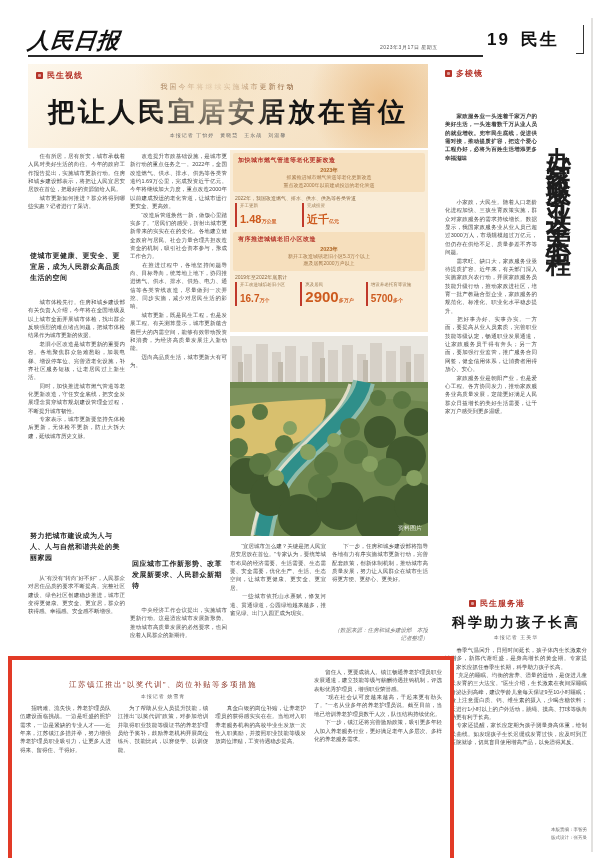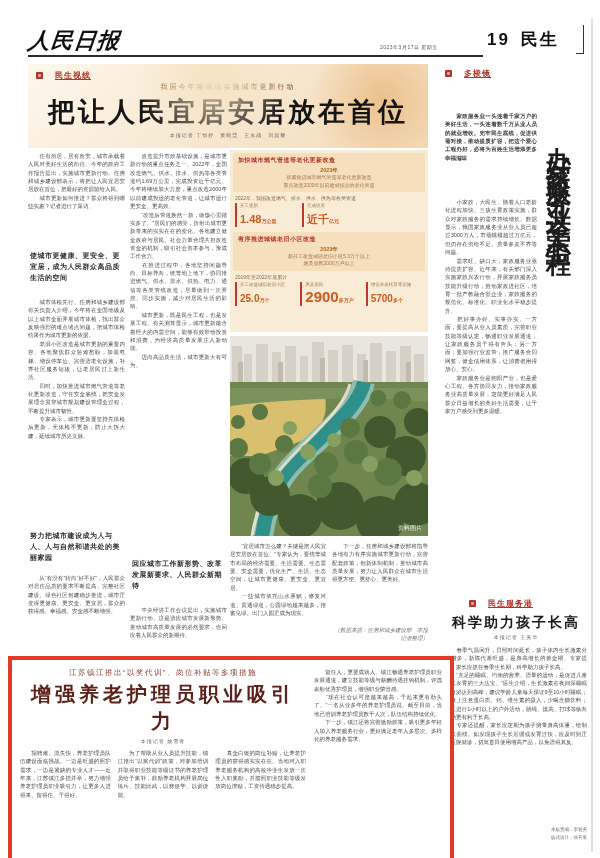--- a/index.html
+++ b/index.html
@@ -7,21 +7,21 @@
         font-family:"Liberation Sans","DejaVu Sans",sans-serif;color:#333;}
   .abs{position:absolute;}
   
   .logo{font-family:"DejaVu Serif",serif;font-style:italic;font-weight:bold;font-size:22px;
         color:#111;transform:skewX(-6deg);letter-spacing:1px;}
   .mast-rule{height:2px;background:#2b2b2b;}
   .mast-date{font-size:5px;color:#555;letter-spacing:.5px;}
   .pageno{font-size:17px;font-weight:bold;color:#111;letter-spacing:2px;}
   .corner{width:7px;height:28px;border-right:1.5px solid #333;border-bottom:1.5px solid #333;}
   
-  .seclabel{font-size:8px;font-weight:bold;color:#b5342a;letter-spacing:1px;display:flex;align-items:center;gap:12px;text-decoration:underline;}
+  .seclabel{font-size:8px;font-weight:bold;color:#b5342a;letter-spacing:1px;display:flex;align-items:center;gap:4px;}
   .sq{display:inline-block;width:7px;height:7px;background:#b5342a;border-radius:1px;position:relative;}
   .sq::after{content:"";position:absolute;inset:2px;background:#fff;border-radius:1px;opacity:.55;}
   
   .banner{background:linear-gradient(135deg,#fdf7ec 0%,#f8e9d2 45%,#f3dcba 100%);overflow:hidden;}
   .banner::before{content:"";position:absolute;right:-30px;top:-40px;width:150px;height:150px;border-radius:50%;
         background:radial-gradient(circle,#ecc08b 0%,rgba(236,192,139,0) 70%);}
   .banner::after{content:"";position:absolute;left:90px;top:-50px;width:190px;height:120px;border-radius:50%;
         background:radial-gradient(circle,#f6e3c4 0%,rgba(246,227,196,0) 70%);}
   .kicker{font-size:7px;color:#7c4a22;text-align:center;letter-spacing:2px;}
   .headline-main{font-size:27px;font-weight:bold;color:#151515;text-align:center;letter-spacing:3px;}
@@ -125,21 +125,21 @@
     <div class="ipanel" style="margin-top:4px;">
       <div class="ititle">有序推进城镇老旧小区改造</div>
       <div class="iyear">2023年</div>
       <div class="iline">新开工改造城镇老旧小区5.3万个以上</div>
       <div class="iline">惠及居民2000万户以上</div>
     </div>
     <div class="iintro">2019年至2022年底累计</div>
     <div class="istats">
       <div class="istat">
         <div class="lb">开工改造城镇老旧小区</div>
-        <div><span class="vl" style="font-size:10px;">25.0</span><span class="un">万个</span></div>
+        <div><span class="vl" style="font-size:10px;">16.7</span><span class="un">万个</span></div>
       </div>
       <div class="istat">
         <div class="lb">惠及居民</div>
         <div><span class="vl" style="font-size:15px;">2900</span><span class="un">多万户</span></div>
       </div>
       <div class="istat">
         <div class="lb">增设养老托育等设施</div>
         <div><span class="vl" style="font-size:10px;">5700</span><span class="un">多个</span></div>
       </div>
     </div>
@@ -242,22 +242,21 @@
 　　“充足的睡眠、均衡的营养、适量的运动，是促进儿童生长发育的三大法宝。”医生介绍，生长激素在夜间深睡眠时分泌达到高峰，建议学龄儿童每天保证9至10小时睡眠；饮食上注意蛋白质、钙、维生素的摄入，少喝含糖饮料；每天进行1小时以上的户外活动，跳绳、摸高、打球等纵向运动更有利于长高。
 　　专家还提醒，家长应定期为孩子测量身高体重，绘制生长曲线。如发现孩子生长迟缓或发育过快，应及时到正规医院就诊，切莫盲目使用增高产品，以免适得其反。</div>
   <div class="abs credits" style="left:465px;top:826px;width:122px;">
     <div>本版责编：李智勇</div>
     <div>版式设计：张芳曼</div>
   </div>
 
   <div class="abs redbox" style="left:8px;top:656px;width:422px;height:188px;padding:8px;">
     <div style="display:flex;gap:8px;height:172px;">
       <div style="flex:0 0 286px;display:flex;flex-direction:column;">
-        <div class="b-kicker" style="margin-top:0;">江苏镇江推出“以奖代训”、岗位补贴等多项措施</div>
-        <div class="b-head" style="margin-top:3px;">增强养老护理员职业吸引力</div>
+        <div class="b-kicker" style="margin-top:12px;">江苏镇江推出“以奖代训”、岗位补贴等多项措施</div>
         <div class="byline" style="margin-top:3px;">本报记者 姚雪青</div>
         <div class="cols3" style="margin-top:5px;flex:1;overflow:hidden;">
           <div class="t">　　招聘难、流失快，养老护理员队伍建设面临挑战。一边是旺盛的照护需求，一边是紧缺的专业人才——近年来，江苏镇江多措并举，努力增强养老护理员职业吸引力，让更多人进得来、留得住、干得好。</div>
           <div class="t">　　为了帮助从业人员提升技能，镇江推出“以奖代训”政策，对参加培训并取得职业技能等级证书的养老护理员给予奖补，鼓励养老机构开展岗位练兵、技能比武，以赛促学、以训促能。</div>
           <div class="t">　　真金白银的岗位补贴，让养老护理员的获得感实实在在。当地对入职养老服务机构的高校毕业生发放一次性入职奖励，并按照职业技能等级发放岗位津贴，工资待遇稳步提高。</div>
         </div>
       </div>
       <div class="t" style="flex:1;height:172px;">　　留住人，更要成就人。镇江畅通养老护理员职业发展通道，建立技能等级与薪酬待遇挂钩机制，评选表彰优秀护理员，增强职业荣誉感。
 　　“现在社会认可度越来越高，干起来更有劲头了。”一名从业多年的养老护理员说。截至目前，当地已培训养老护理员数千人次，队伍结构持续优化。
 　　下一步，镇江还将完善激励政策，吸引更多年轻人加入养老服务行业，更好满足老年人多层次、多样化的养老服务需求。</div>

